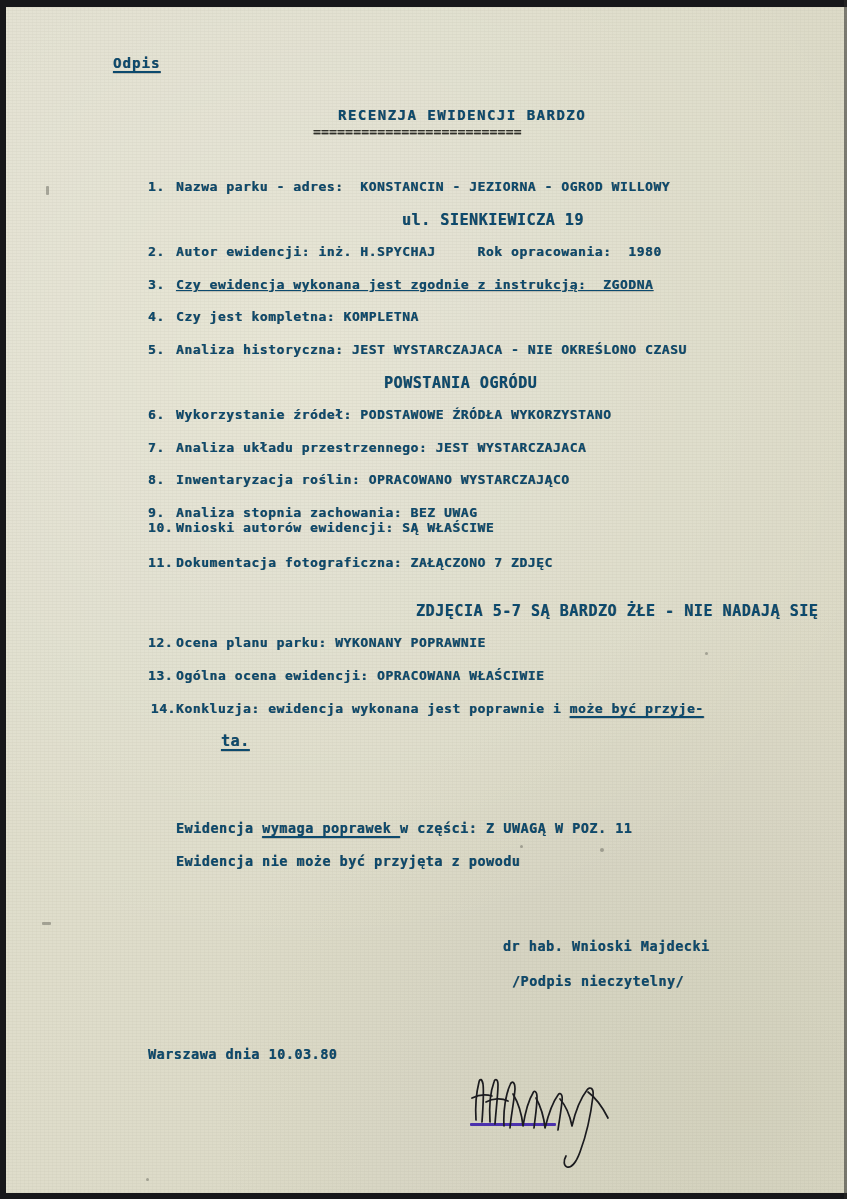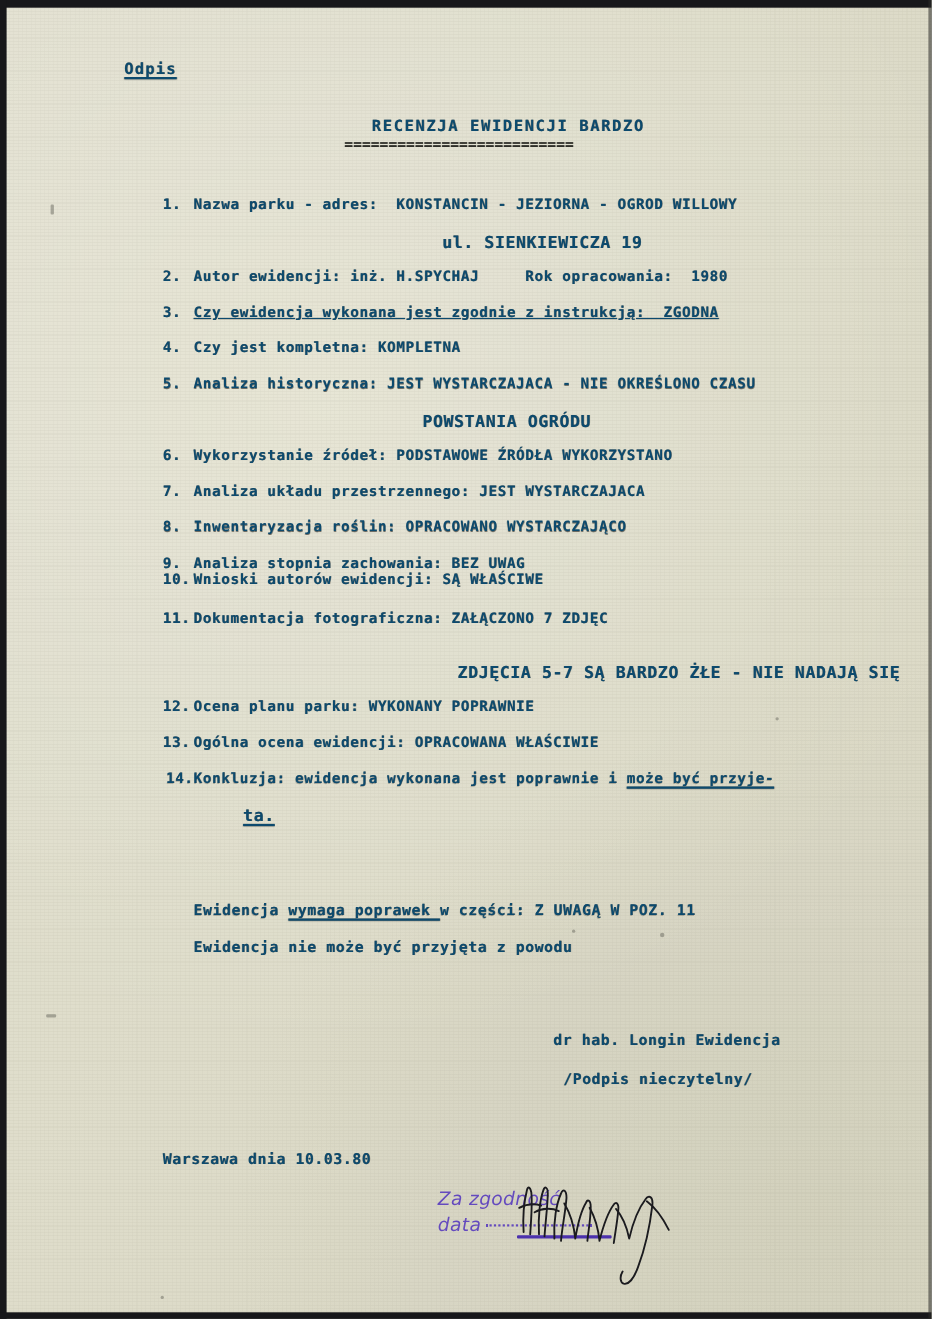--- a/index.html
+++ b/index.html
@@ -149,33 +149,27 @@
         <div class="tw item" style="left: 148px; top: 669px;"><span style="display: inline-block; width: 28px;">13.</span><span>Ogólna ocena ewidencji: OPRACOWANA WŁAŚCIWIE</span></div>
         <div class="tw item" style="left: 148px; top: 701.6px; text-align: right;"><span style="display: inline-block; width: 28px;">14.</span><span>Konkluzja: ewidencja wykonana jest poprawnie i </span><span class="u">może być przyje-</span></div>
         <div class="tw cont u" style="left: 221px; top: 734.2px;">ta.</div>
       </div>
 
     <div id="closing-host">
         <div class="tw" style="left: 176px; top: 822px;"><span>Ewidencja </span><span class="u">wymaga poprawek </span><span>w części: Z UWAGĄ W POZ. 11</span></div>
         <div class="tw" style="left: 176px; top: 854.6px;"><span>Ewidencja nie może być przyjęta z powodu</span></div>
       </div>
 
-    <div class="tw" style="left:503px; top:940px;">dr hab. Longin Ewidencja</div>
+    <div class="tw" style="left:503px; top:940px;">dr hab. Wnioski Majdecki</div>
 
     <div class="tw" style="left:512px; top:975px;">/Podpis nieczytelny/</div>
 
     <div class="tw" style="left:148px; top:1048px;">Warszawa dnia 10.03.80</div>
   </div>
 
-  <div id="stamp">
-    <div>Za zgodność</div>
-    <div>
-      <span>data</span><span class="dots"></span>
-    </div>
-  </div>
   <div id="stamp-underline"></div>
 
   <svg id="signature-svg" width="150" height="105" viewBox="0 0 150 105">
     <g fill="none" stroke="#1b1b1f" stroke-width="1.7" stroke-linecap="round" stroke-linejoin="round">
       <path d="M6,52 C5,36 7,22 9,14 C10,10 12,11 13,16 C14,24 13,40 12,54"></path>
       <path d="M2,30 C8,27 16,26 22,28"></path>
       <path d="M20,54 C19,38 21,22 24,14 C25,10 28,11 28,17 C28,26 26,42 25,56"></path>
       <path d="M16,34 C23,30 32,30 38,33"></path>
       <path d="M34,58 C33,42 36,26 40,17 C42,12 45,14 45,21 C44,34 41,48 40,60"></path>
       <path d="M43,26 C49,36 52,48 53,58 C55,46 58,33 63,25 C64,22 67,23 67,29 C67,40 65,50 64,60"></path>

